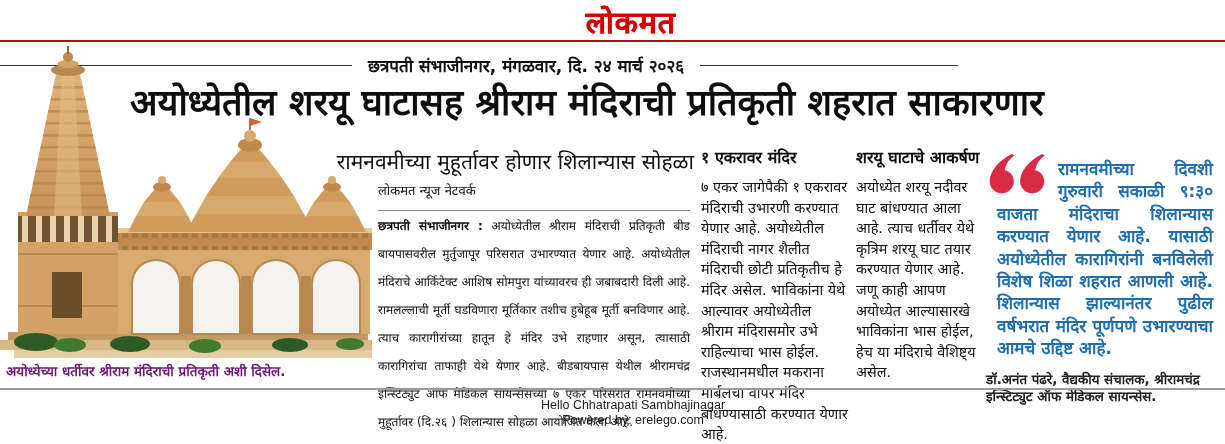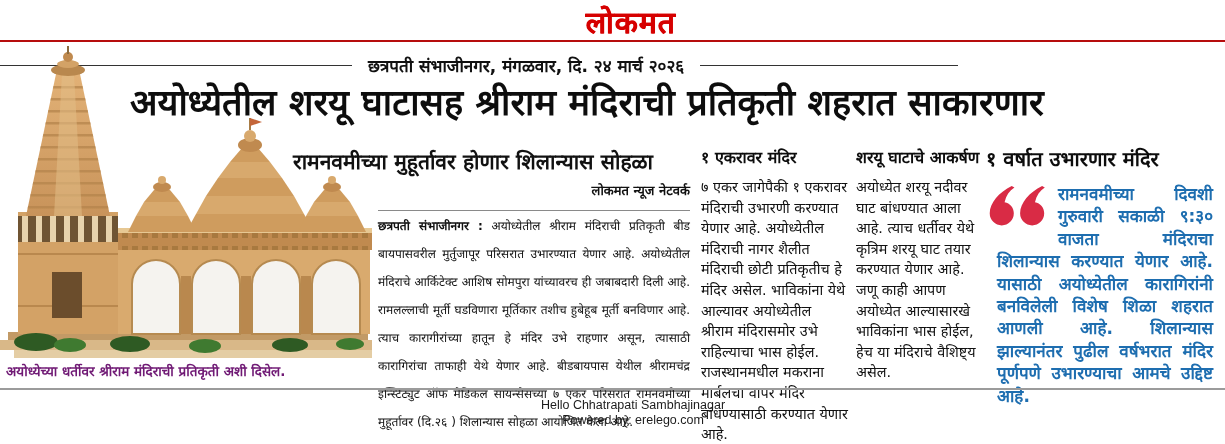--- a/index.html
+++ b/index.html
@@ -16,24 +16,24 @@
   .dl-left{width:352px;}
   .dl-right{width:258px;}
   .dateline-text{font-size:17px;font-weight:bold;padding:0 16px;white-space:nowrap;text-align:center;}
   
   .headline{position:absolute;top:82px;left:130px;width:1090px;text-align:left;
         font-size:36px;font-weight:bold;line-height:1.15;white-space:nowrap;color:#0d0d0d;}
   
   .temple{position:absolute;left:0;top:44px;width:372px;height:318px;}
   .caption{position:absolute;left:6px;top:362px;width:366px;font-size:13.5px;font-weight:bold;color:#701a75;}
   
-  .subheadline{position:absolute;left:252px;top:147px;width:442px;text-align:center;
-        font-size:21px;font-weight:bold;white-space:nowrap;}
-  .byline-row{position:absolute;left:378px;top:181px;width:312px;text-align:right;
-        font-size:13px;font-weight:bold;padding-bottom:11px;border-bottom:1px solid #8a8a8a;}
+  .subheadline{position:absolute;left:252px;top:147px;width:442px;text-align:right;
+        font-size:21px;font-weight:normal;white-space:nowrap;}
+  .byline-row{position:absolute;left:378px;top:181px;width:312px;text-align:left;
+        font-size:13px;font-weight:normal;padding-bottom:11px;border-bottom:1px solid #8a8a8a;}
   .body1{position:absolute;left:378px;top:212px;width:312px;font-size:12px;line-height:28px;
         text-align:justify;}
   .body1 .lead{font-weight:bold;}
   
   .col2{position:absolute;left:701px;top:148px;width:147px;}
   .col3{position:absolute;left:856px;top:148px;width:124px;}
   .col4{position:absolute;left:986px;top:147px;width:238px;}
   .section-heading{font-size:16px;font-weight:bold;line-height:1.25;margin:0 0 9px 0;color:#0d0d0d;}
   .section-text{font-size:14.4px;line-height:20.6px;margin:0;text-align:left;}
   .col4 .section-heading{font-size:20px;margin-bottom:7px;}
@@ -167,26 +167,26 @@
     <div class="section-heading">१ एकरावर मंदिर</div>
     <p class="section-text">७ एकर जागेपैकी १ एकरावर मंदिराची उभारणी करण्यात येणार आहे. अयोध्येतील मंदिराची नागर शैलीत मंदिराची छोटी प्रतिकृतीच हे मंदिर असेल. भाविकांना येथे आल्यावर अयोध्येतील श्रीराम मंदिरासमोर उभे राहिल्याचा भास होईल. राजस्थानमधील मकराना मार्बलचा वापर मंदिर बांधण्यासाठी करण्यात येणार आहे.</p>
   </div>
 
   <div class="col3">
     <div class="section-heading">शरयू घाटाचे आकर्षण</div>
     <p class="section-text">अयोध्येत शरयू नदीवर घाट बांधण्यात आला आहे.  त्याच धर्तीवर येथे कृत्रिम शरयू घाट तयार करण्यात येणार आहे. जणू काही आपण अयोध्येत आल्यासारखे भाविकांना भास होईल, हेच या मंदिराचे वैशिष्ट्य असेल.</p>
   </div>
 
   <div class="col4">
-    <div class="section-heading">१ वर्षात उभारणार मंदिर</div>
     <svg class="quote-icon" viewBox="0 0 60 42" aria-hidden="true">
       <path fill="#d92b45" d="M24 2 C12 8 3 18 3 28 a11.5 11.5 0 0 0 23 0 c0-5.5-3.6-9.6-8.8-10.6 C18.6 11 21.8 6.4 26.6 3.4 Z"></path>
       <path fill="#d92b45" d="M53 2 C41 8 32 18 32 28 a11.5 11.5 0 0 0 23 0 c0-5.5-3.6-9.6-8.8-10.6 C47.6 11 50.8 6.4 55.6 3.4 Z"></path>
     </svg>
     <p class="quote-text">रामनवमीच्या दिवशी गुरुवारी सकाळी ९:३० वाजता मंदिराचा शिलान्यास करण्यात येणार आहे. यासाठी अयोध्येतील कारागिरांनी बनविलेली विशेष शिळा शहरात आणली आहे. शिलान्यास झाल्यानंतर पुढील वर्षभरात मंदिर पूर्णपणे उभारण्याचा आमचे उद्दिष्ट आहे.</p>
+    <div class="attribution">डॉ.अनंत पंढरे, वैद्यकीय संचालक, श्रीरामचंद्र इन्स्टिट्युट ऑफ मेडिकल सायन्सेस.</div>
   </div>
 
   <div class="rule-gray"></div>
   <div class="footer">
     <div>Hello Chhatrapati Sambhajinagar</div>
     <div>Powered by: erelego.com</div>
   </div>
 
 </div>
 

